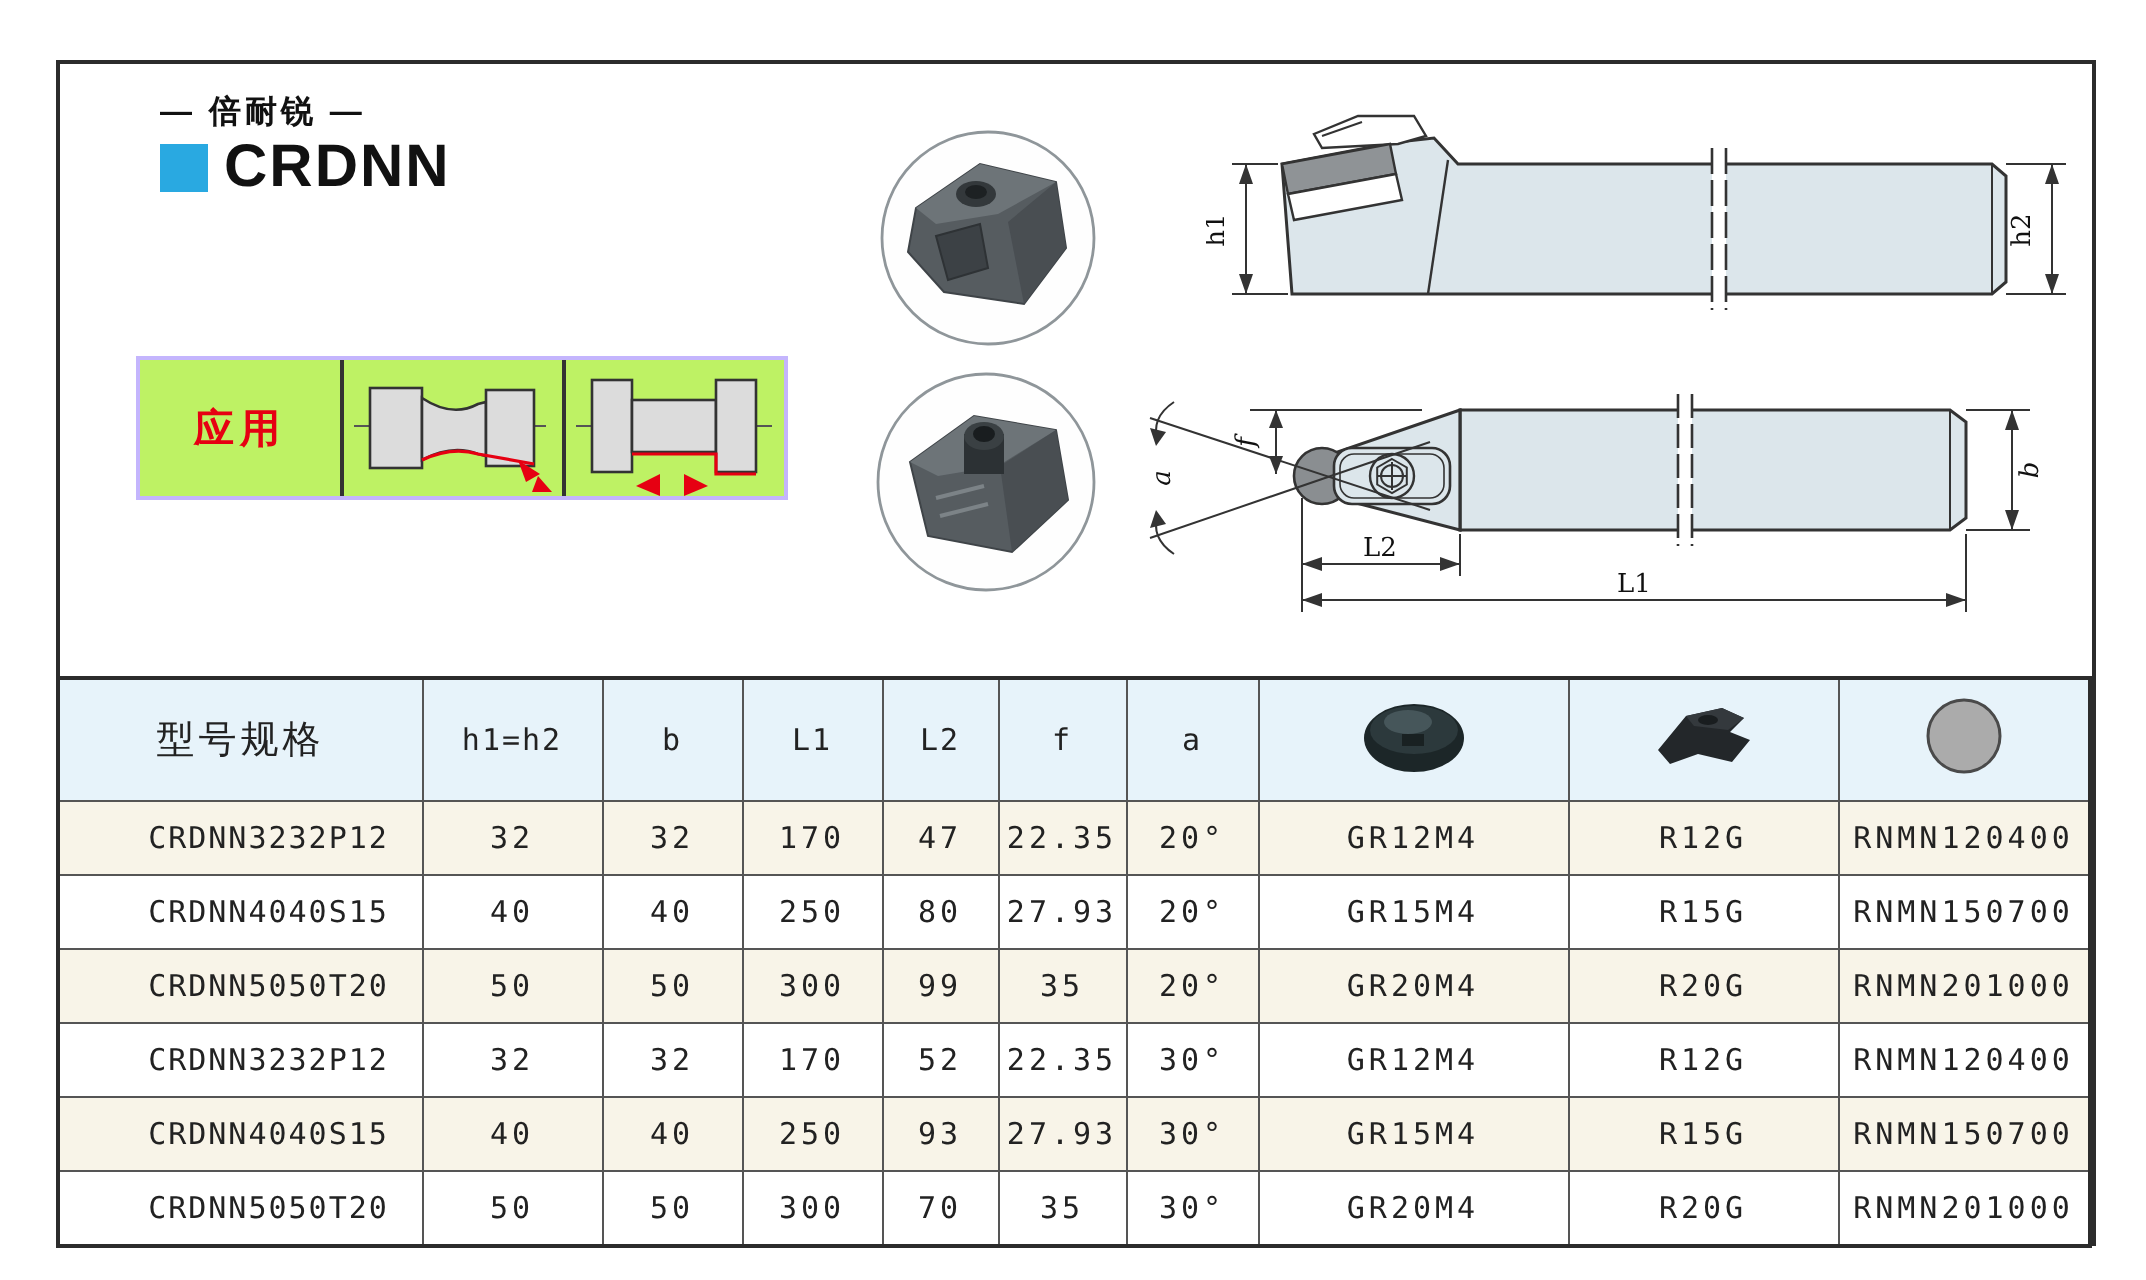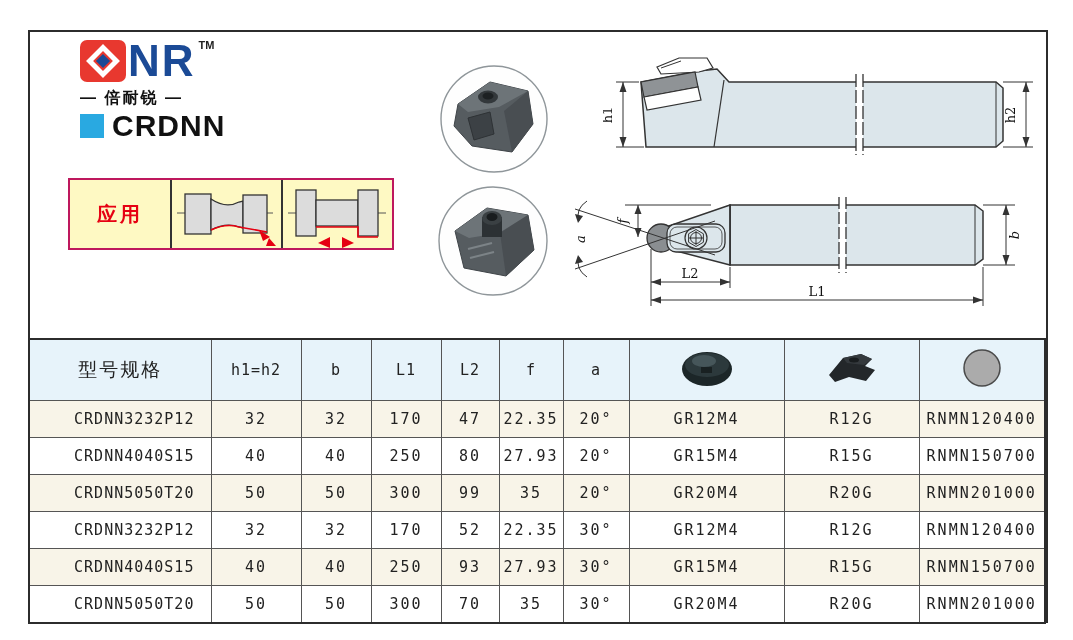--- a/index.html
+++ b/index.html
@@ -33,21 +33,21 @@
   .tagline{
     margin-top:6px;width:150px;text-align:left;font-size:16px;font-weight:700;
     letter-spacing:2px;color:#111;white-space:nowrap;
   }
   .series-row{display:flex;align-items:center;}
   .series-square{width:24px;height:24px;background:#29a9e1;display:inline-block;}
   .series-title{font-size:30px;font-weight:600;letter-spacing:1px;color:#111;margin-left:8px;}
   
   .app-box{
     position:absolute;left:68px;top:178px;width:326px;height:72px;
-    border:2px solid #be185d;display:flex;box-sizing:border-box;background:#fef9c3;
+    border:2px solid #c4b5fd;display:flex;box-sizing:border-box;background:#bef264;
   }
   .app-cell{height:100%;box-sizing:border-box;display:flex;align-items:center;justify-content:center;}
   .app-cell + .app-cell{border-left:2px solid #333;}
   .app-cell-label{width:100px;}
   .app-cell-d1{width:111px;}
   .app-cell-d2{width:111px;flex:1;}
   .app-label{color:#e60012;font-size:20px;font-weight:600;letter-spacing:3px;}
   
   .inset1{position:absolute;left:438px;top:62px;}
   .inset2{position:absolute;left:436px;top:183px;}
@@ -77,28 +77,20 @@
   .spec-table td.cell-model{letter-spacing:1px;padding-left:28px;}
   .row-cream td{background:#f8f4e8;}
   .row-white td{background:#ffffff;}
 </style>
 </head>
 <body>
 
 <div class="frame"></div>
 
 <div class="logo-block">
-  <div class="logo-row">
-    <span class="logo-mark">
-      <span class="diamond-white"></span>
-      <span class="diamond-blue"></span>
-    </span>
-    <span class="logo-letters">NR</span>
-    <span class="tm">TM</span>
-  </div>
   <div class="tagline">— 倍耐锐 —</div>
   <div class="series-row">
     <span class="series-square"></span>
     <span class="series-title">CRDNN</span>
   </div>
 </div>
 
 <div class="app-box">
   <div class="app-cell app-cell-label">
     <span class="app-label">应用</span>

